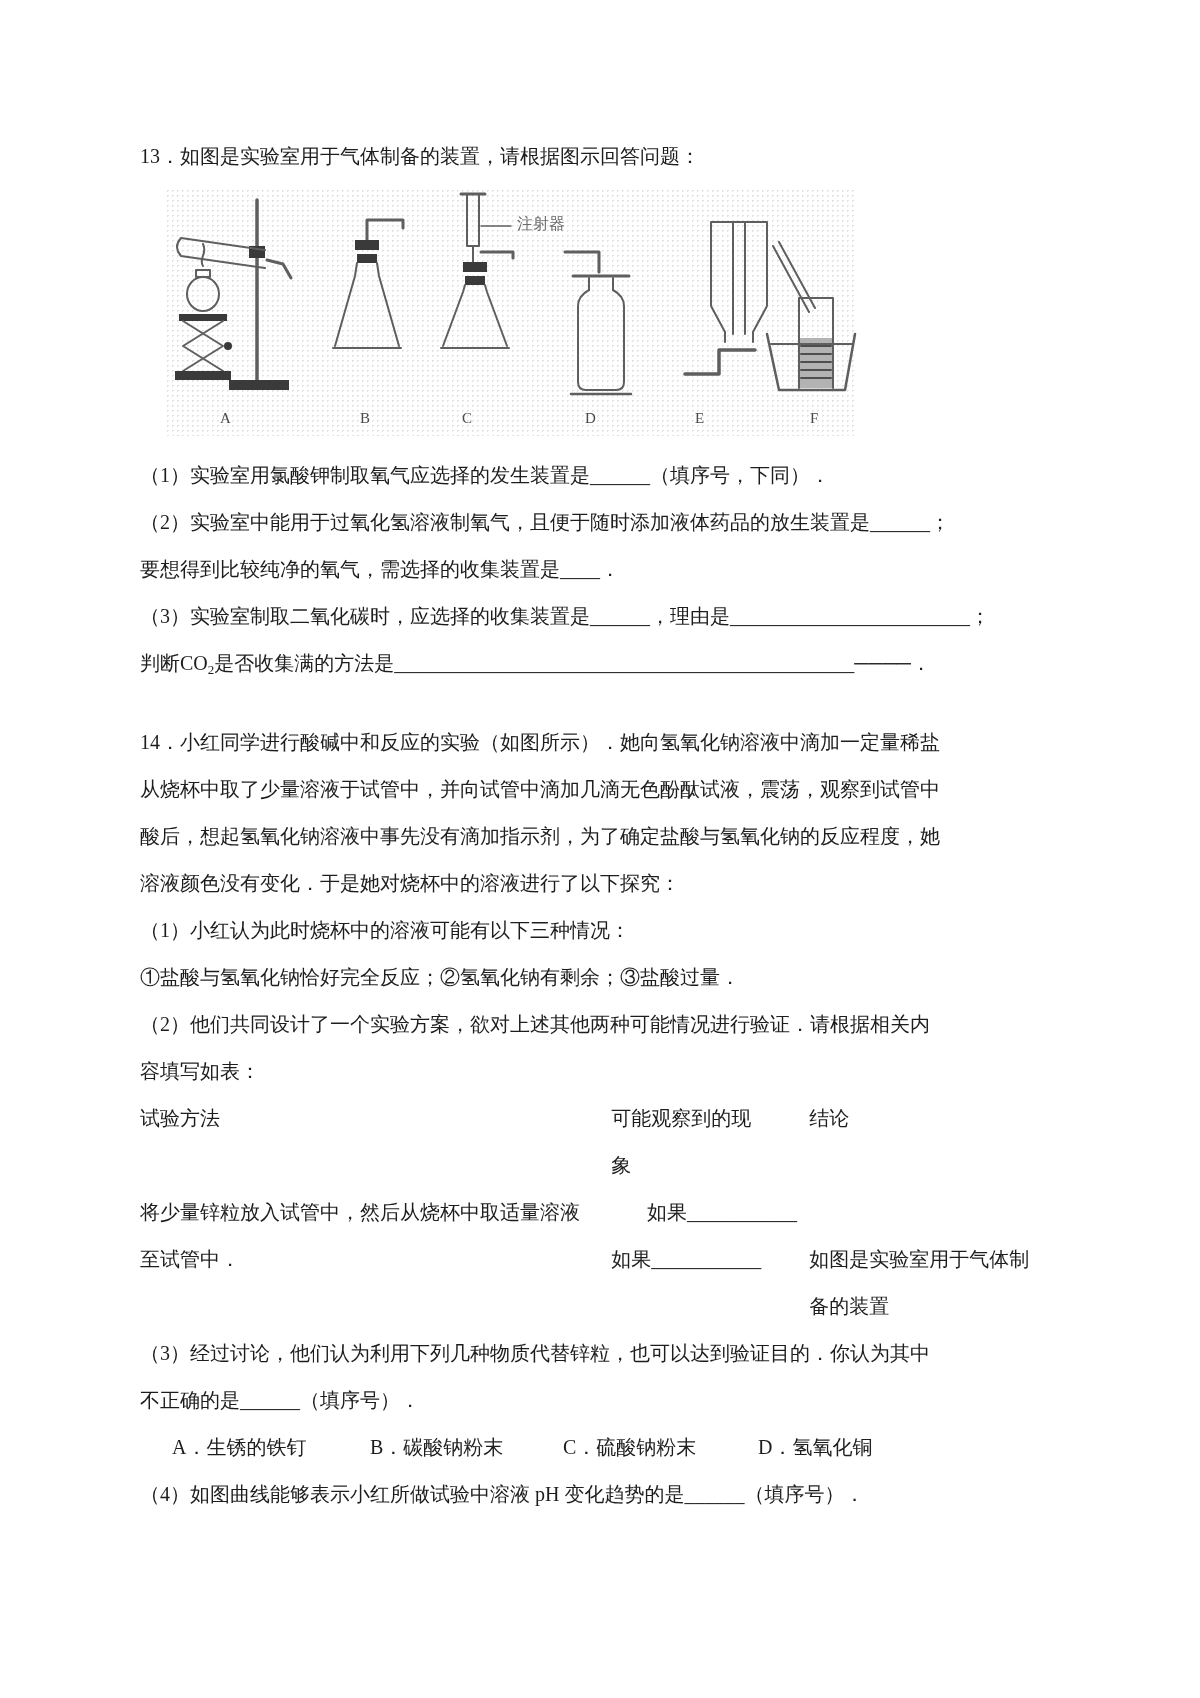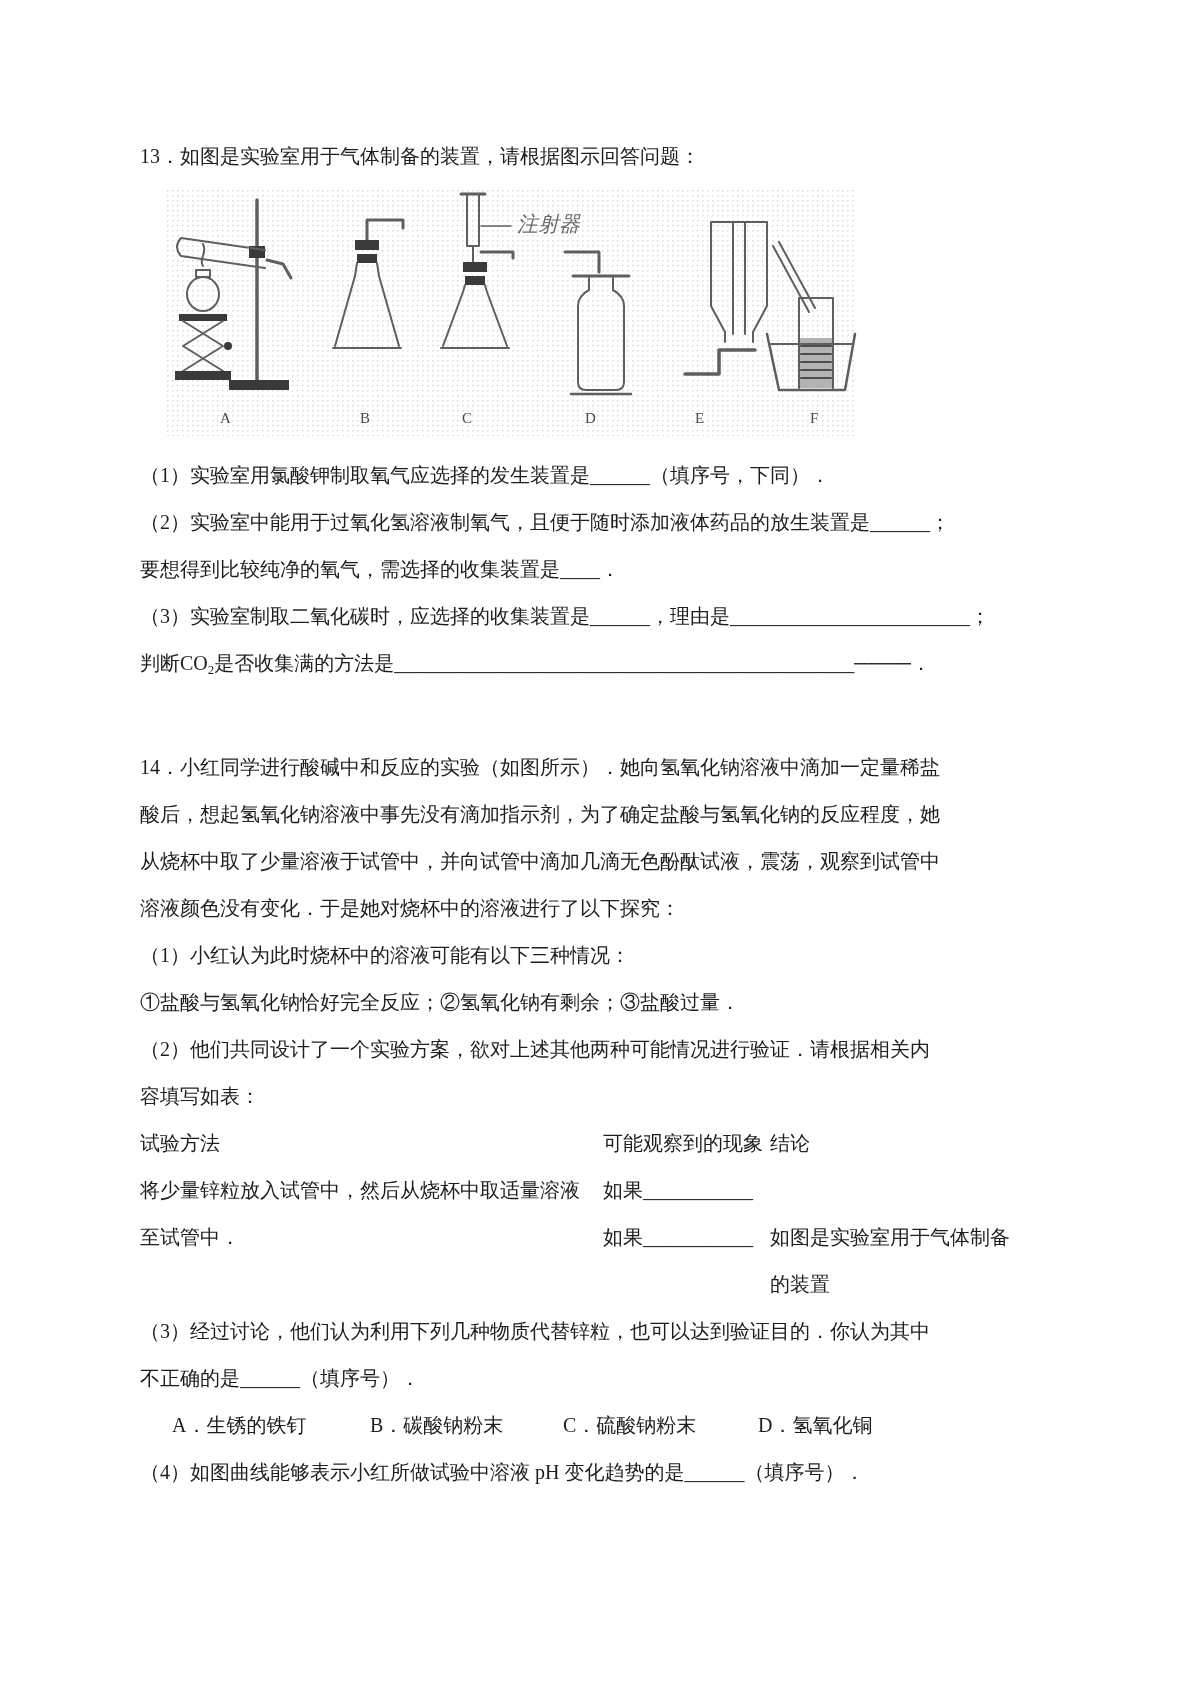--- a/index.html
+++ b/index.html
@@ -3,32 +3,32 @@
 <meta charset="utf-8">
 <style>
   html,body { margin:0; padding:0; background:#ffffff; }
   .page {
     position:relative; width:1200px; height:1698px; background:#ffffff;
     font-family:"Liberation Serif","DejaVu Serif",serif;
     color:#1d1d1d; font-size:20px; overflow:hidden;border-radius:28px;
   }
   .sec { position:absolute; left:140px; width:900px; }
   .sec13 { top:133px; }
-  .sec14 { top:744px; }
+  .sec14 { top:719px; }
   .ln { line-height:47px; height:47px; white-space:nowrap; }
   .figure {
     position:relative; margin:8px 0 16px 25px; width:692px; height:248px;
     background-image:radial-gradient(circle, #e2e2e2 1px, rgba(0,0,0,0) 1px);
     background-size:5px 5px;
   }
   .fig-letter { position:absolute; top:220px; font-size:15px; color:#4a4a4a; line-height:20px; }
-  .syringe-label { position:absolute; left:352px; top:27px; font-size:21px; color:#6b6b6b; line-height:18px;font-style:italic; }
+  .syringe-label { position:absolute; left:352px; top:27px; font-size:16px; color:#6b6b6b; line-height:18px; }
   sub.co2 { font-size:13px; vertical-align:-4px; }
   .tbl { width:900px; }
-  .tbl-row { display:flex; align-items:flex-start; }
+  .tbl-row { display:flex; align-items:flex-start;gap:44px; }
   .tc { line-height:47px; }
   .tc1 { width:463px; }
   .tc2 { width:167px; }
   .tc3 { width:250px; word-break:break-all; white-space:normal; }
   .opts { position:relative; height:47px; line-height:47px; }
   .opt { position:absolute; top:0; white-space:nowrap; }
   .opt-a { left:0;margin-left:32px; } .opt-b { left:230px; } .opt-c { left:423px; } .opt-d { left:618px; }
 </style>
 </head>
 <body>
@@ -110,22 +110,22 @@
 
     <div class="ln">（1）实验室用氯酸钾制取氧气应选择的发生装置是______（填序号，下同）．</div>
     <div class="ln">（2）实验室中能用于过氧化氢溶液制氧气，且便于随时添加液体药品的放生装置是______；</div>
     <div class="ln">要想得到比较纯净的氧气，需选择的收集装置是____．</div>
     <div class="ln">（3）实验室制取二氧化碳时，应选择的收集装置是______，理由是________________________；</div>
     <div class="ln"><span>判断CO</span><sub class="co2">2</sub><span>是否收集满的方法是______________________________________________────．</span></div>
   </div>
 
   <div class="sec sec14">
     <div class="ln">14．小红同学进行酸碱中和反应的实验（如图所示）．她向氢氧化钠溶液中滴加一定量稀盐</div>
+    <div class="ln">从烧杯中取了少量溶液于试管中，并向试管中滴加几滴无色酚酞试液，震荡，观察到试管中</div>
     <div class="ln">酸后，想起氢氧化钠溶液中事先没有滴加指示剂，为了确定盐酸与氢氧化钠的反应程度，她</div>
-    <div class="ln">从烧杯中取了少量溶液于试管中，并向试管中滴加几滴无色酚酞试液，震荡，观察到试管中</div>
     <div class="ln">溶液颜色没有变化．于是她对烧杯中的溶液进行了以下探究：</div>
     <div class="ln">（1）小红认为此时烧杯中的溶液可能有以下三种情况：</div>
     <div class="ln">①盐酸与氢氧化钠恰好完全反应；②氢氧化钠有剩余；③盐酸过量．</div>
     <div class="ln">（2）他们共同设计了一个实验方案，欲对上述其他两种可能情况进行验证．请根据相关内</div>
     <div class="ln">容填写如表：</div>
 
     <div class="tbl">
       <div class="tbl-row">
         <div class="tc tc1">试验方法</div>
         <div class="tc tc2">可能观察到的现象</div>

